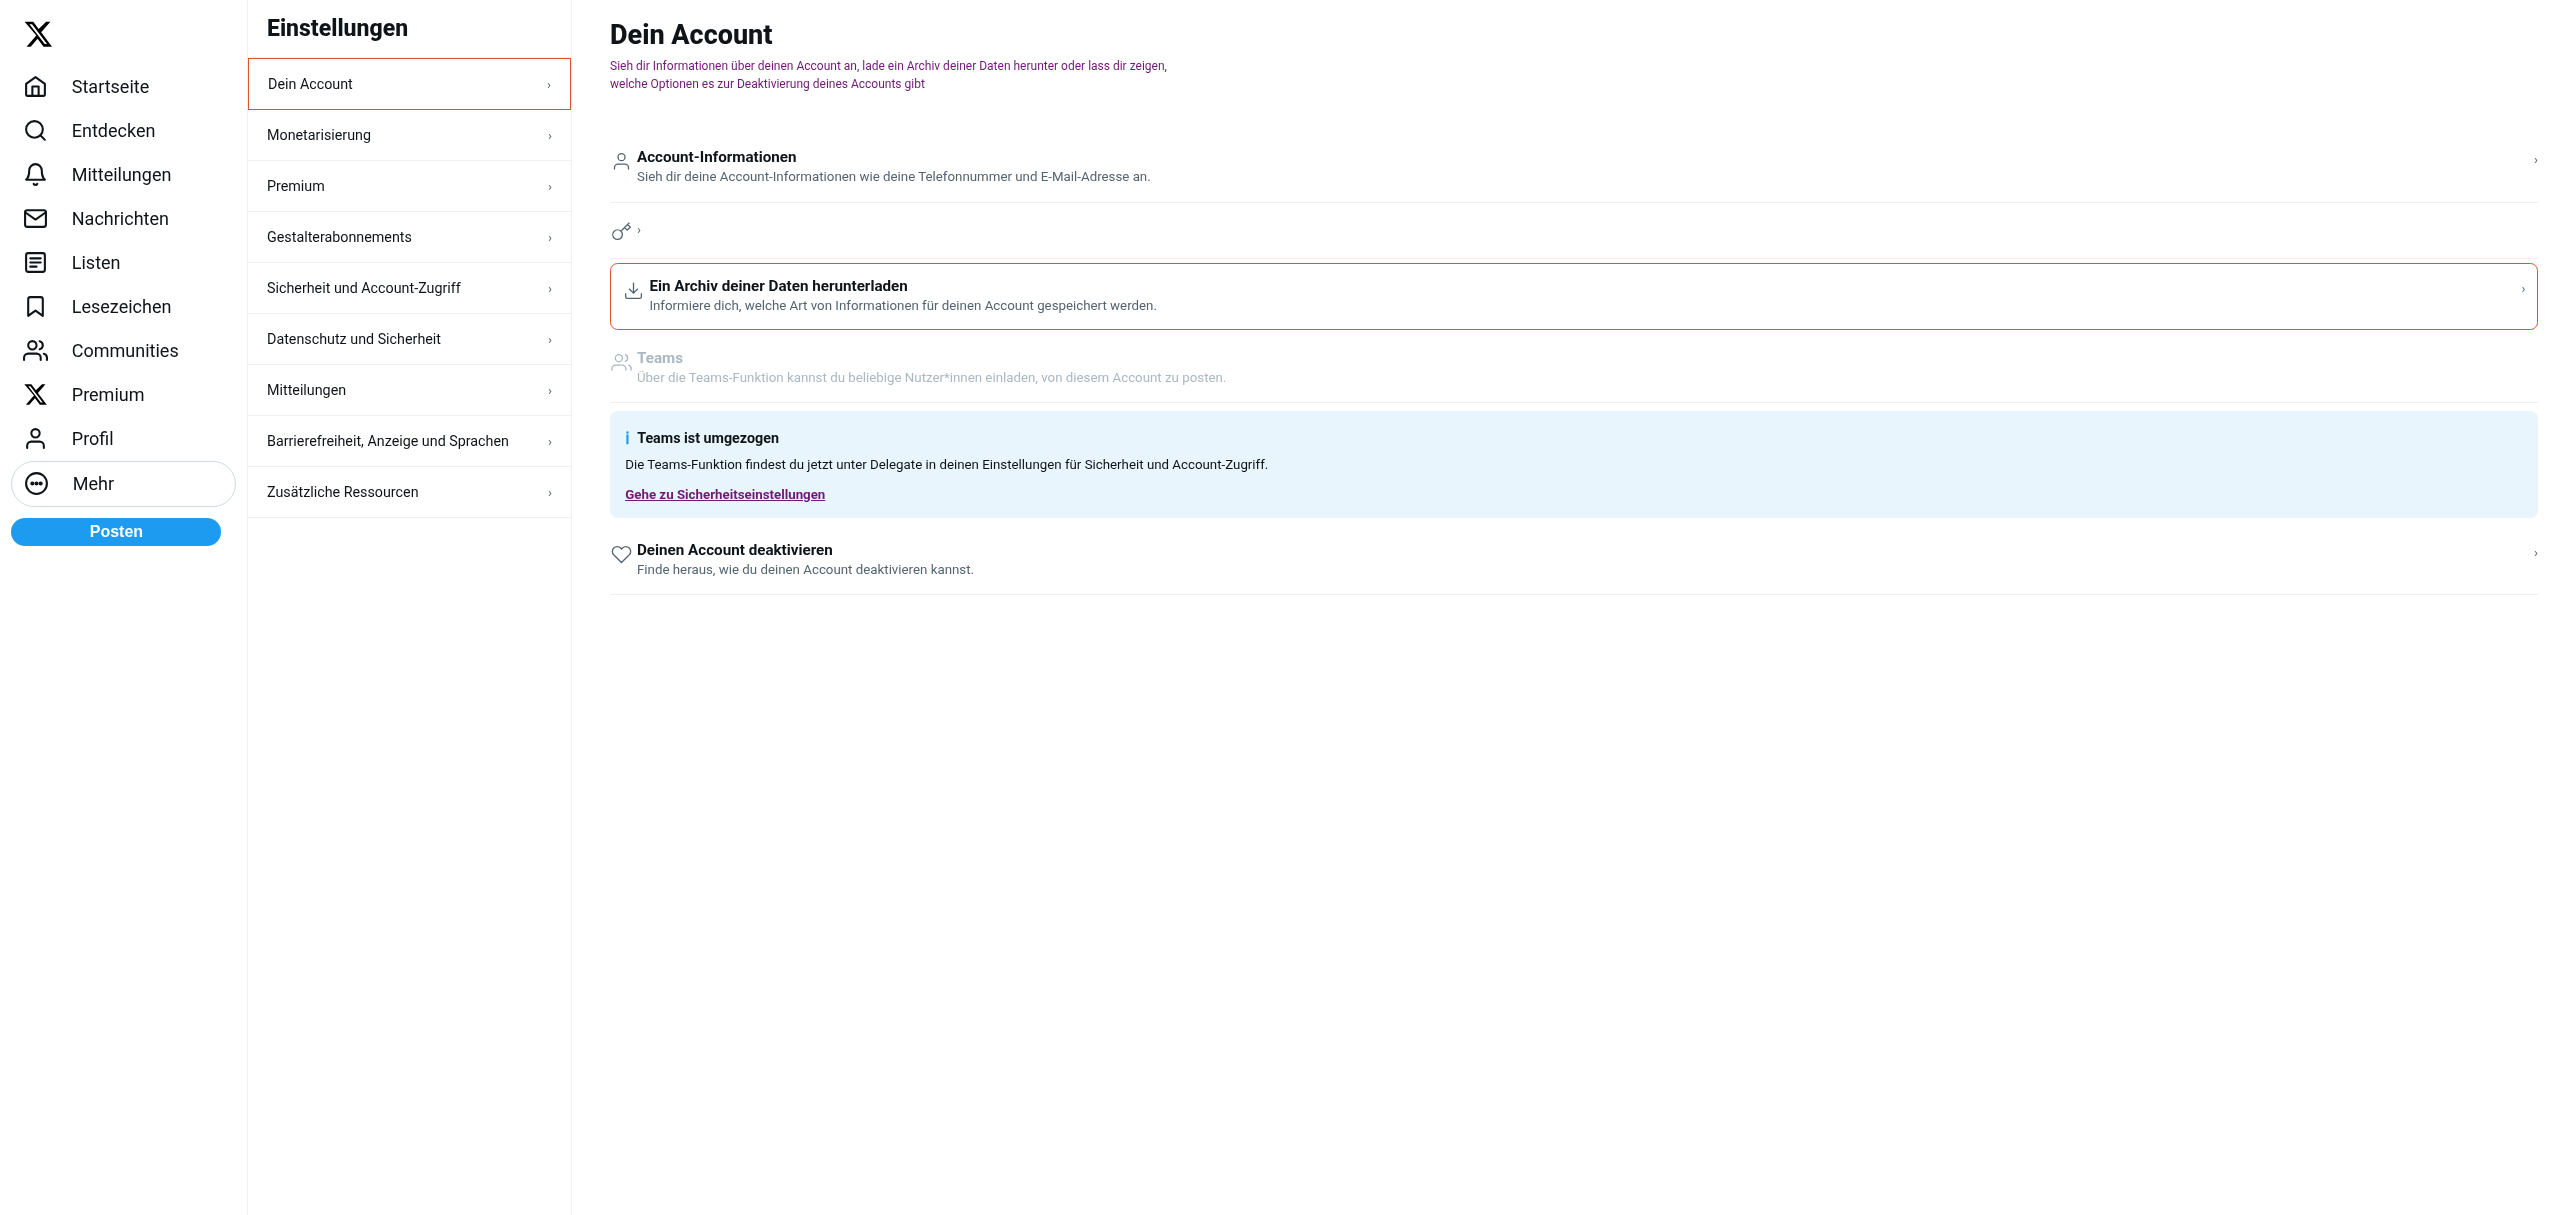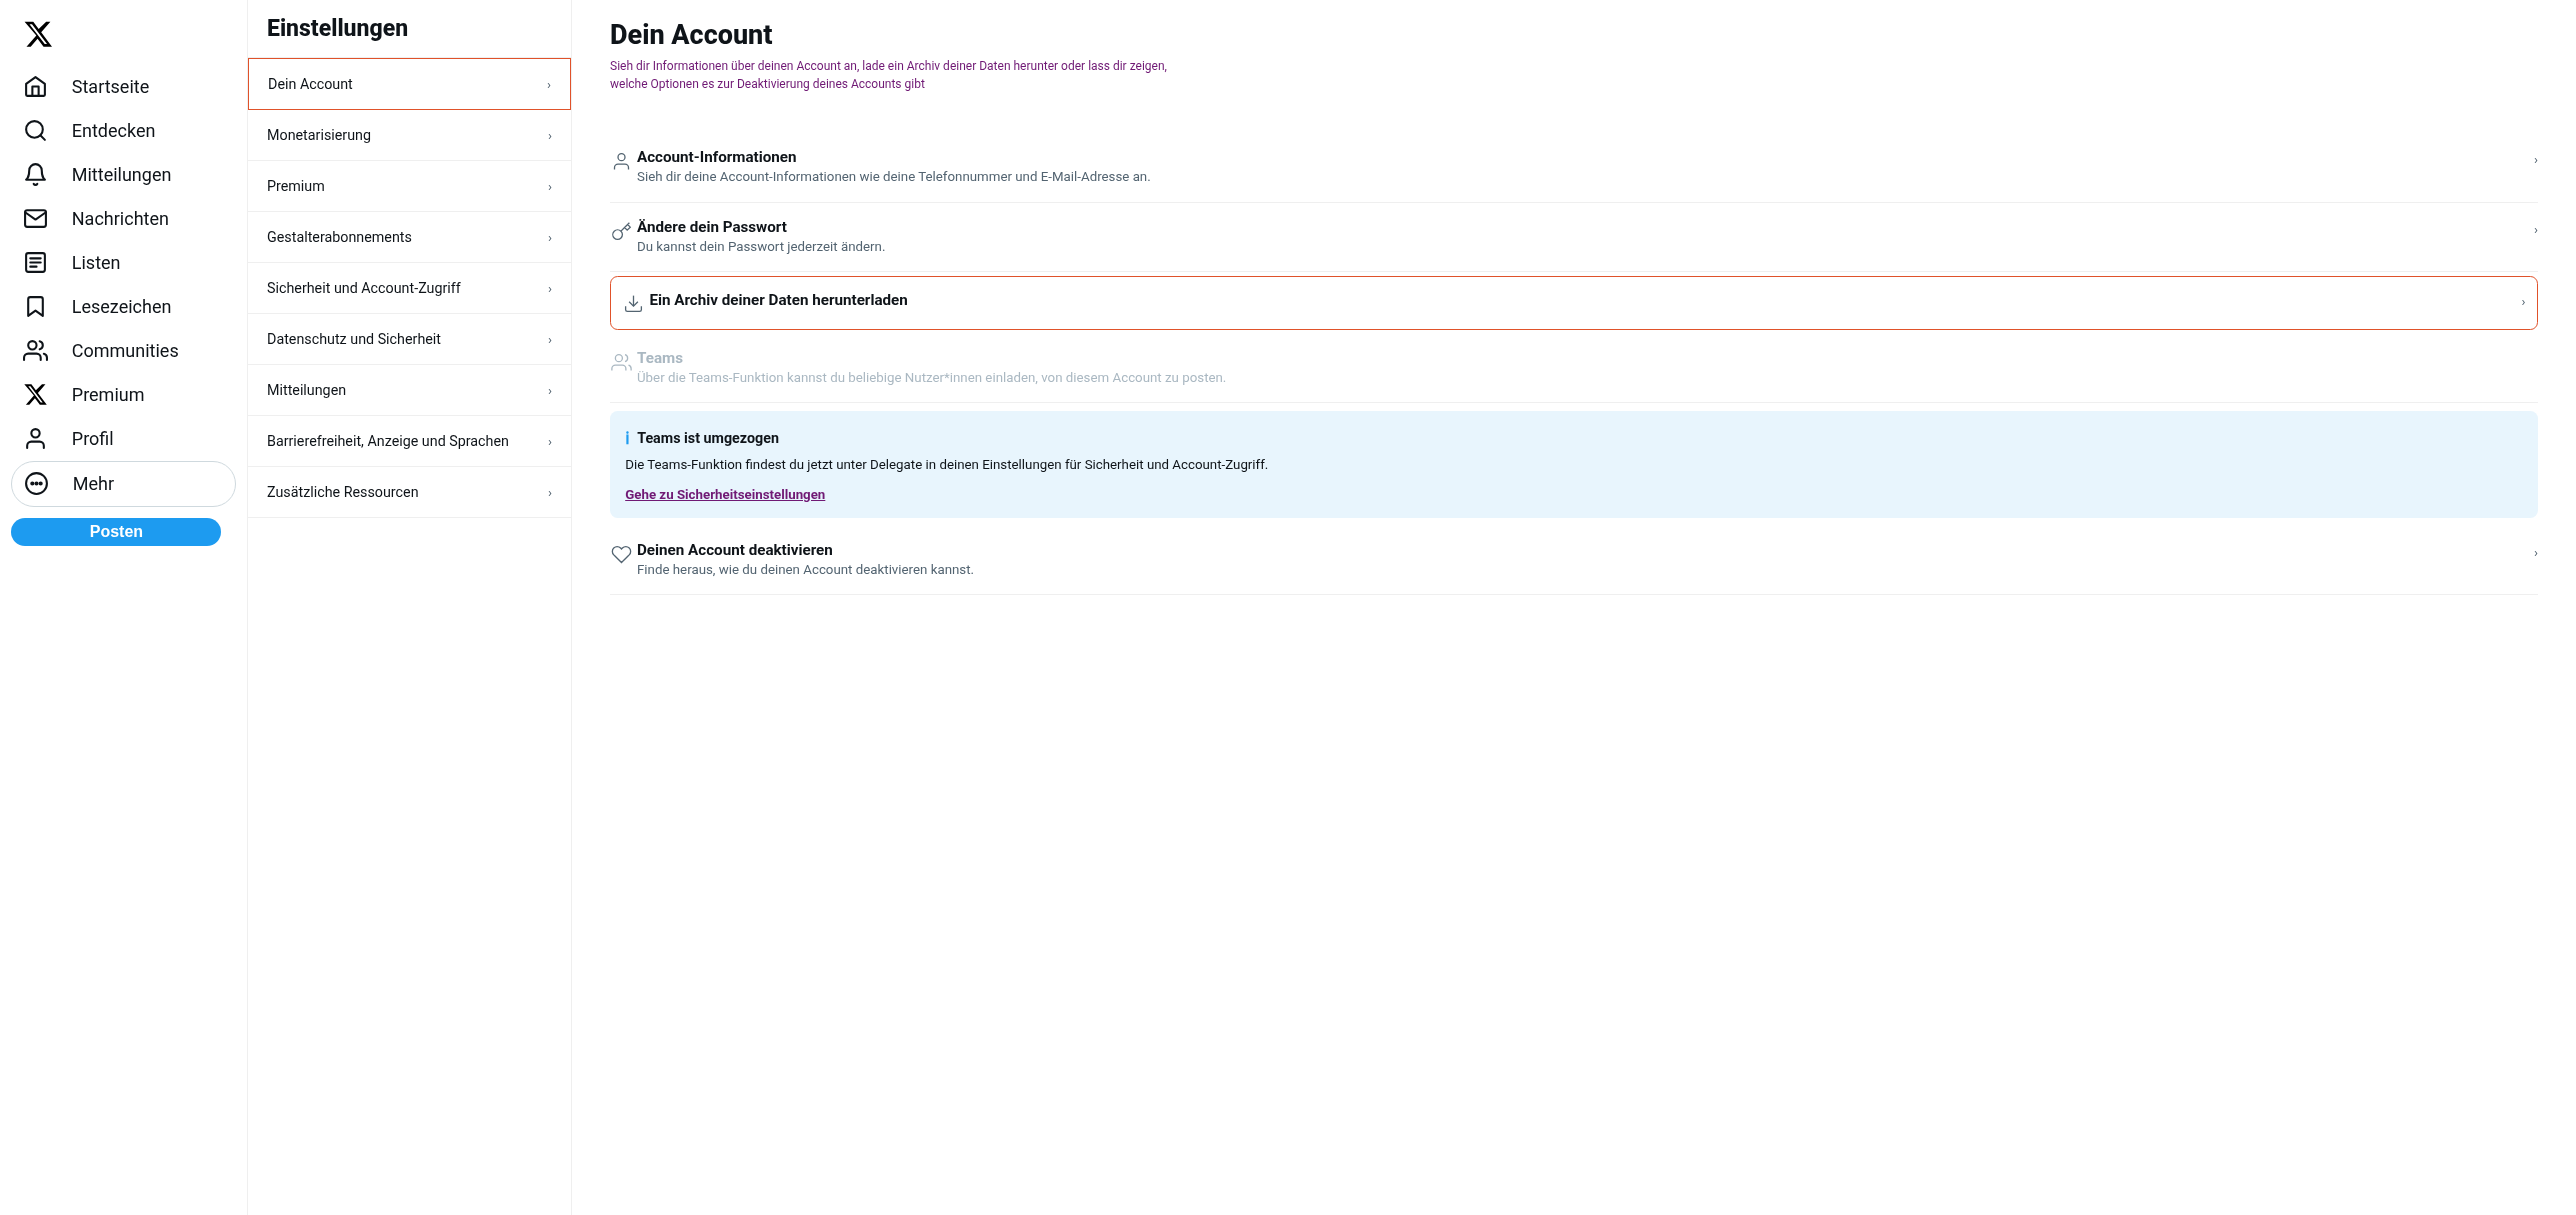--- a/index.html
+++ b/index.html
@@ -387,37 +387,34 @@
     </div>
     <span class="main-item-chevron">›</span>
   </div>
 
   <div class="main-item">
     <span class="main-item-icon">
       <svg width="21" height="21" viewBox="0 0 24 24" fill="none" stroke="currentColor" stroke-width="1.5">
         <path d="M21 2l-2 2m-7.61 7.61a5.5 5.5 0 11-7.778 7.778 5.5 5.5 0 017.777-7.777zm0 0L15.5 7.5m0 0l3 3L22 7l-3-3m-3.5 3.5L19 4"></path>
       </svg>
     </span>
-    <div class="main-item-content">
-      <div class="main-item-title">Ändere dein Passwort</div>
-      <div class="main-item-desc">Du kannst dein Passwort jederzeit ändern.</div>
-    </div>
     <span class="main-item-chevron">›</span>
   </div>
 
   <div class="main-item highlighted">
     <span class="main-item-icon">
       <svg width="21" height="21" viewBox="0 0 24 24" fill="none" stroke="currentColor" stroke-width="1.5">
         <path d="M21 15v4a2 2 0 01-2 2H5a2 2 0 01-2-2v-4"></path>
         <polyline points="7 10 12 15 17 10"></polyline>
         <line x1="12" y1="15" x2="12" y2="3"></line>
       </svg>
     </span>
     <div class="main-item-content">
       <div class="main-item-title">Ein Archiv deiner Daten herunterladen</div>
+      <div class="main-item-desc">Informiere dich, welche Art von Informationen für deinen Account gespeichert werden.</div>
     </div>
     <span class="main-item-chevron">›</span>
   </div>
 
   <div class="main-item" style="cursor:default;">
     <span class="main-item-icon greyed">
       <svg width="21" height="21" viewBox="0 0 24 24" fill="none" stroke="#aab8c2" stroke-width="1.5">
         <path d="M17 21v-2a4 4 0 00-4-4H5a4 4 0 00-4 4v2"></path>
         <circle cx="9" cy="7" r="4"></circle>
         <path d="M23 21v-2a4 4 0 00-3-3.87"></path>

